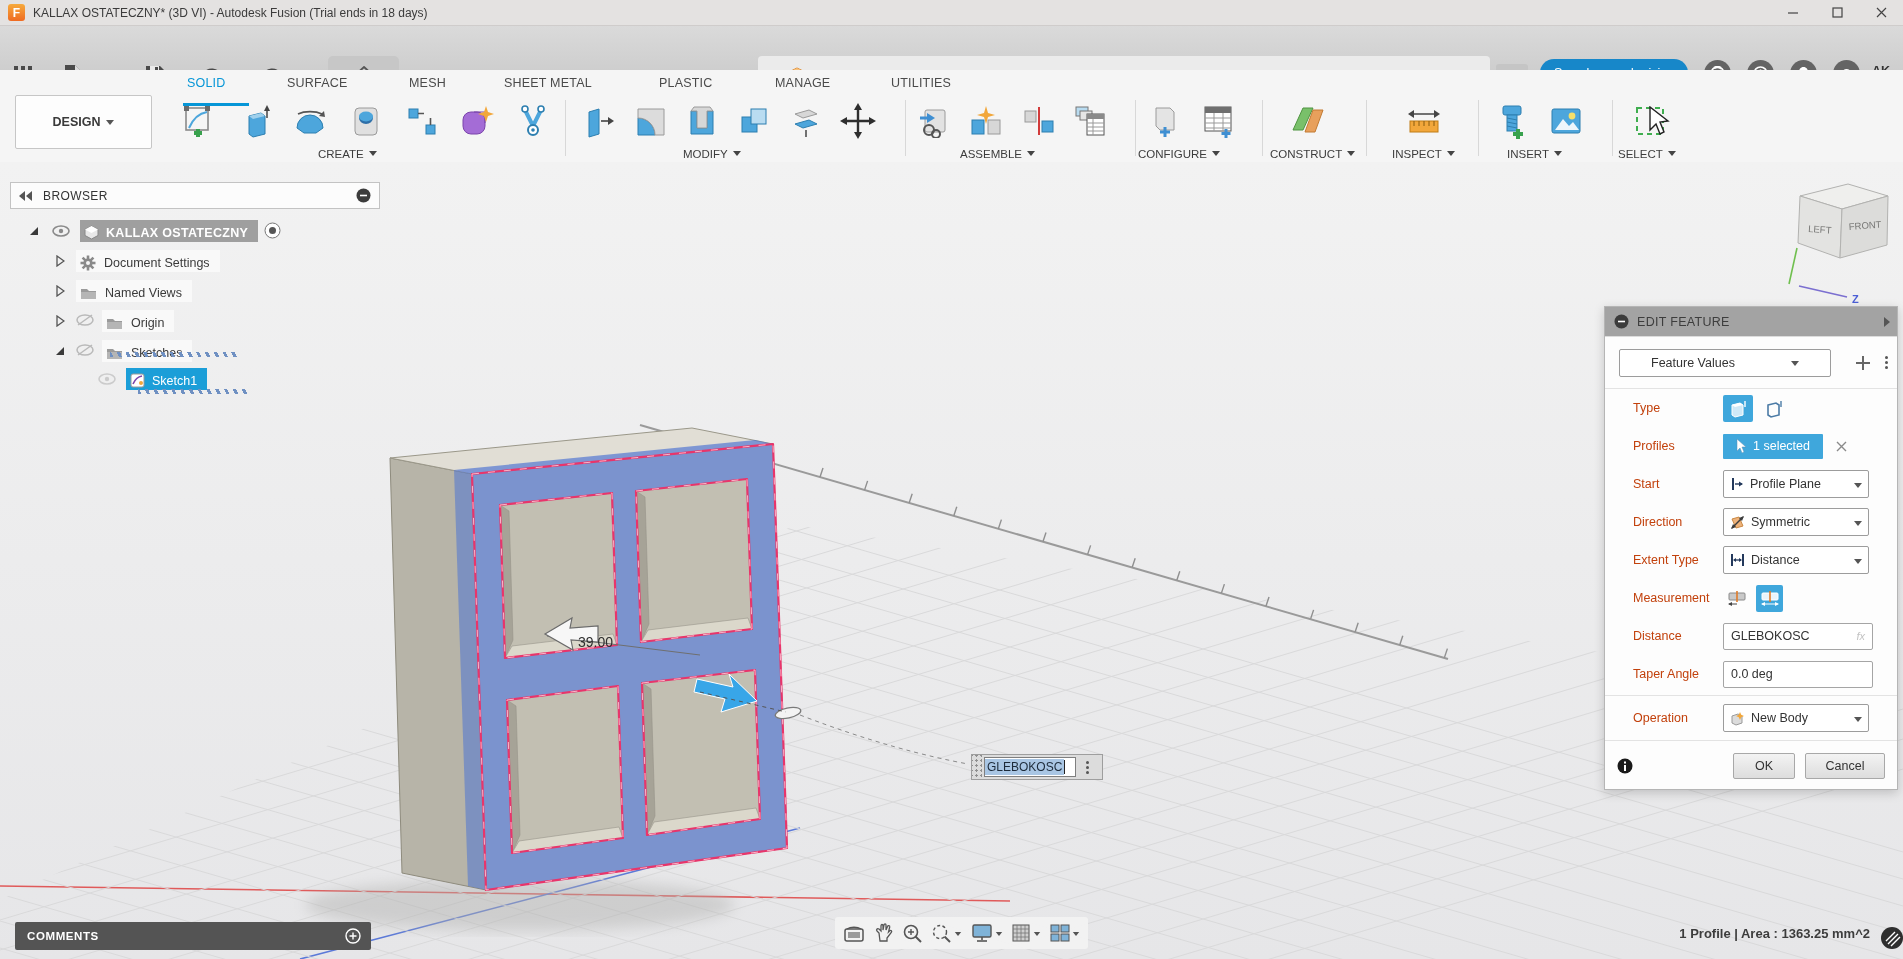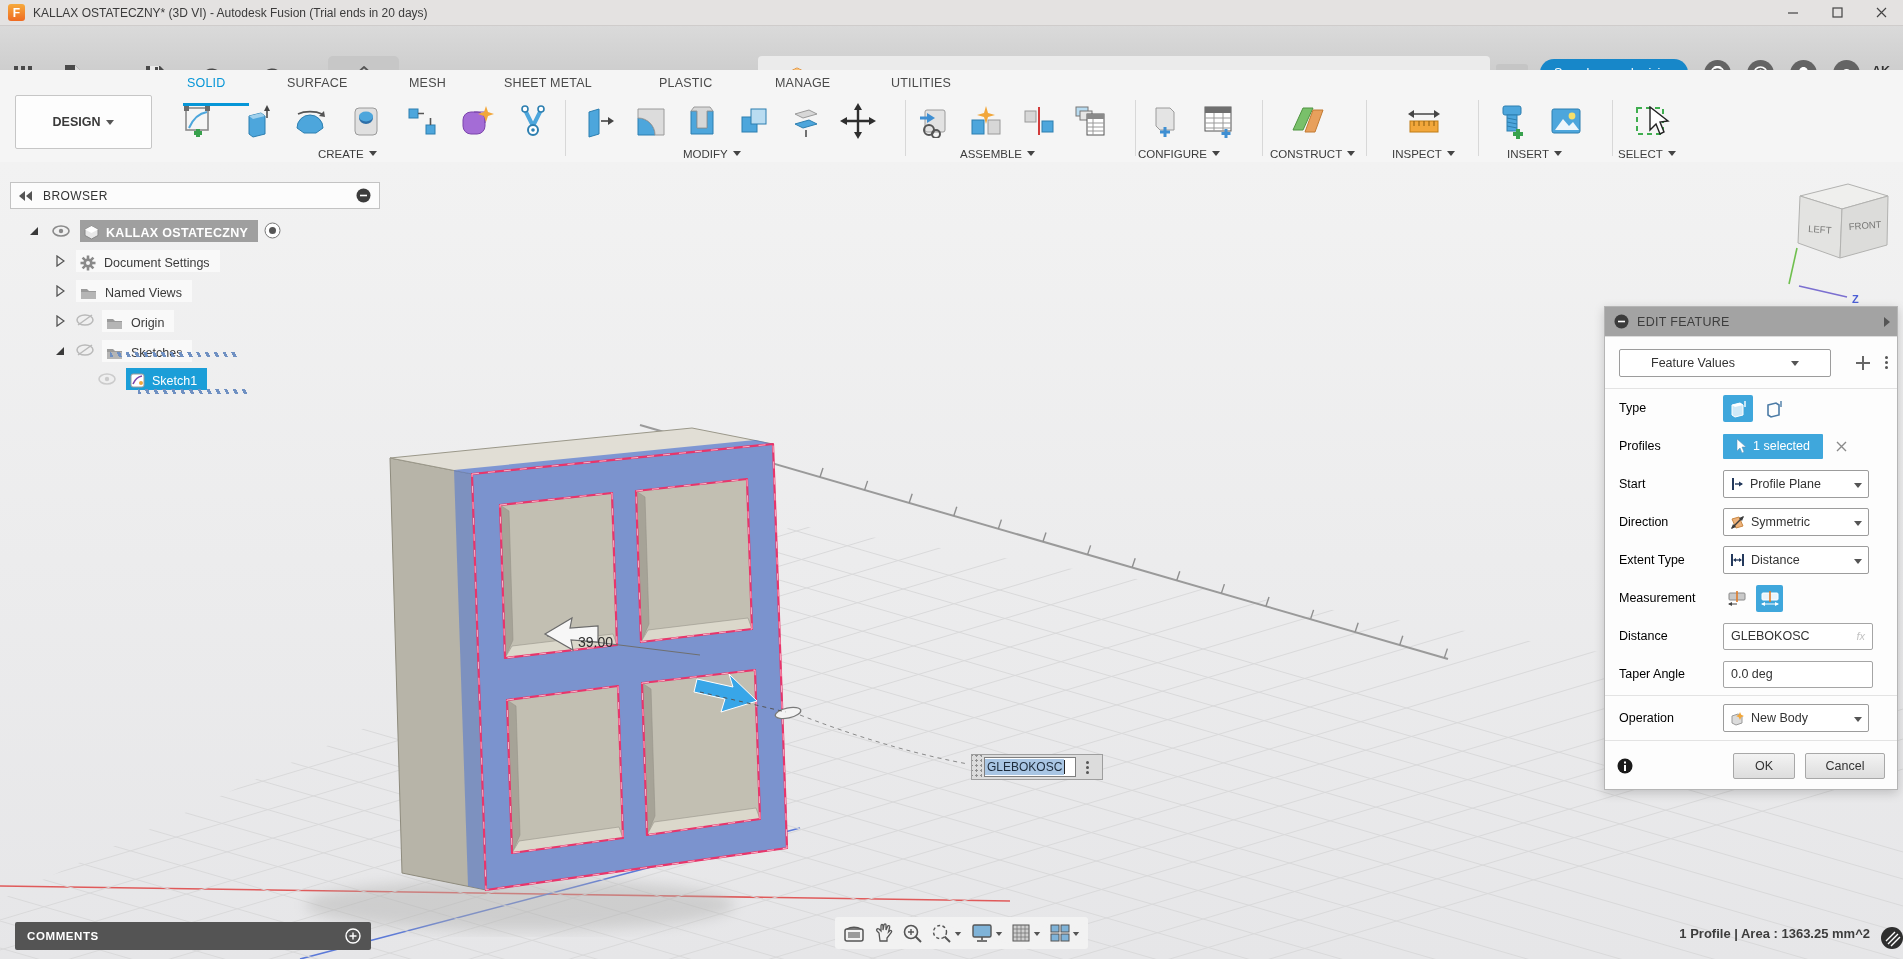--- a/index.html
+++ b/index.html
@@ -69,21 +69,21 @@
 .phead{height:30px;background:#a3a3a3;border-bottom:1px solid #dcdcdc;display:flex;align-items:center}
 .ptitle{margin-left:8px;color:#3d3d3d;letter-spacing:.3px}
 .parrow{margin-left:auto;margin-right:2px;width:0;height:0;border:5px solid transparent;border-left:6px solid #555}
 .ppreset{height:52px;border-bottom:1px solid #e3e3e3;display:flex;align-items:center;position:relative}
 .select{height:28px;background:#fff;border:1px solid #9c9c9c;border-radius:2px;
   display:flex;align-items:center;padding:0 6px;gap:6px;color:#333}
 .select .car{margin-left:auto;margin-top:6px}
 .preset-sel{position:absolute;left:14px;width:212px}
 .preset-sel span{margin:0 auto}
 .prow{height:38px;display:flex;align-items:center;position:relative}
-.plabel{margin-left:14px;color:#000000;width:100px}
+.plabel{margin-left:28px;color:#c2410c;width:100px}
 .pctl{position:absolute;left:118px;display:flex;align-items:center}
 .tbtnS{width:30px;height:27px;border-radius:2px;display:flex;align-items:center;justify-content:center;margin-right:6px}
 .tbtnS.on{background:#3fa7dc}
 .chip{width:100px;height:25px;background:#3fa7dc;color:#fff;display:flex;align-items:center;
   justify-content:center;gap:6px;border-radius:1px}
 .drop{width:146px}
 .inputF{width:150px;height:27px;background:#fff;border:1px solid #a5a5a5;border-radius:2px;
   display:flex;align-items:center;padding:0 7px;color:#333}
 .fx{margin-left:auto;font-style:italic;color:#c3c3c3;font-size:11px}
 .psep{height:1px;background:#e3e3e3;margin:2px 0}
@@ -284,21 +284,21 @@
     <polygon points="1800,196 1842,209 1840,258 1798,243" fill="#e3e3e1" stroke="#b2b2b0"></polygon>
     <polygon points="1842,209 1888,196 1887,245 1840,258" fill="#dcdcda" stroke="#b2b2b0"></polygon>
     <text x="1808" y="232" font-size="9.5" fill="#787876" transform="rotate(4 1808 232)">LEFT</text>
     <text x="1849" y="230" font-size="9.5" fill="#787876" transform="rotate(-4 1849 230)">FRONT</text>
     <text x="1852" y="303" font-size="11" fill="#4c5fd6" font-weight="bold">Z</text>
   </g>
 </svg>
 
 <div class="titlebar">
   <div class="flogo">F</div>
-  <span class="wtitle">KALLAX OSTATECZNY* (3D VI) - Autodesk Fusion (Trial ends in 20 days)</span>
+  <span class="wtitle">KALLAX OSTATECZNY* (3D VI) - Autodesk Fusion (Trial ends in 18 days)</span>
   <div class="wc">
     <span>
           <svg width="11" height="11">
             <line x1="0" y1="6" x2="10" y2="6" stroke="#444" stroke-width="1.2"></line>
           </svg>
         </span>
     <span>
           <svg width="11" height="11">
             <rect x="1" y="1" width="9" height="9" fill="none" stroke="#444" stroke-width="1.2"></rect>
           </svg>

